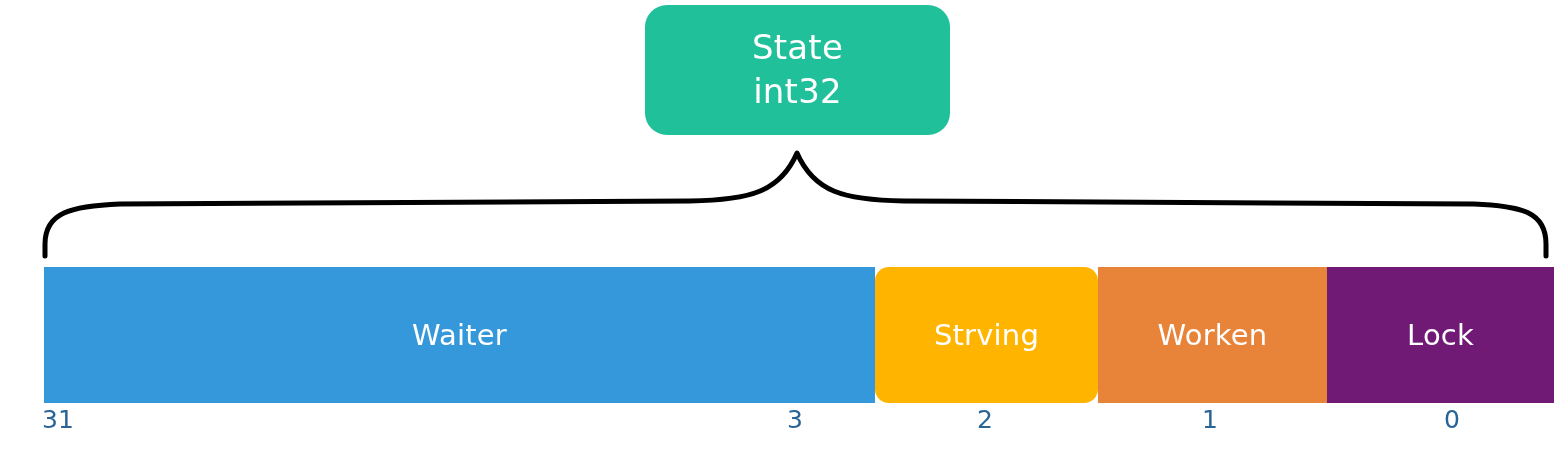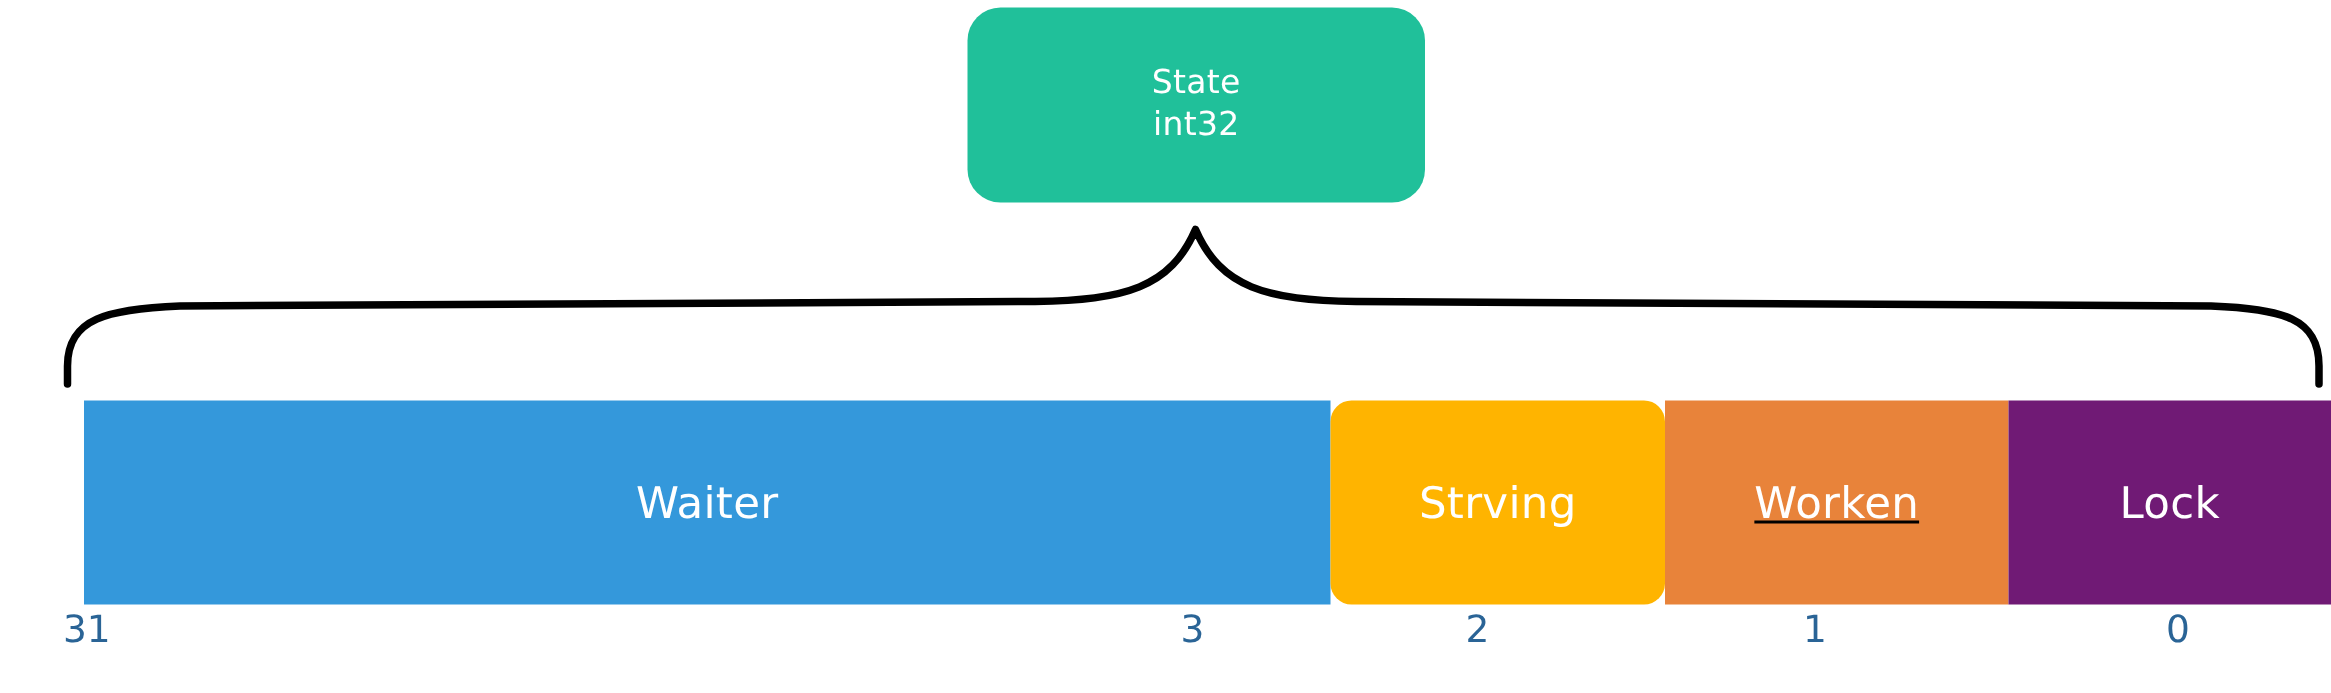--- a/index.html
+++ b/index.html
@@ -28,21 +28,21 @@
     border-radius: 22px;
     background: #20c09a;
     display: flex;
     flex-direction: column;
     align-items: center;
     justify-content: center;
     box-sizing: border-box;
   }
   .type-box .line {
     color: #ffffff;
-    font-size: 22px;
+    font-size: 34px;
     line-height: 1.28;
     letter-spacing: 0.2px;
     text-align: center;
     white-space: nowrap;
   }
 
   
   .brace-layer {
     position: absolute;
     left: 0;
@@ -109,29 +109,29 @@
              L 690 201
              C 750 200, 780 192, 797 153
              C 814 192, 844 200, 904 201
              L 1474 204
              C 1522 206, 1546 212, 1546 244
              L 1546 256" fill="none" stroke="#000000" stroke-width="5" stroke-linecap="round" stroke-linejoin="round"></path>
   </svg>
 
   <div class="bitbar">
 
-    <div class="seg" style="flex:0 0 831px; background:#3498db;margin-left:12px;">
+    <div class="seg" style="flex:0 0 831px; background:#3498db;">
       <span class="seg-label">Waiter</span>
     </div>
 
     <div class="seg" style="flex:0 0 223px; background:#ffb400;border-radius:14px;">
       <span class="seg-label">Strving</span>
     </div>
 
-    <div class="seg" style="flex:0 0 229px; background:#e8833a;text-decoration:underline;">
+    <div class="seg" style="flex:0 0 229px; background:#e8833a;">
       <span class="seg-label">Worken</span>
     </div>
 
     <div class="seg" style="flex:1 1 227px; background:#701a75;">
       <span class="seg-label">Lock</span>
     </div>
 
   </div>
 
   <div class="tick left-anchor" style="left:42px;">31</div>

